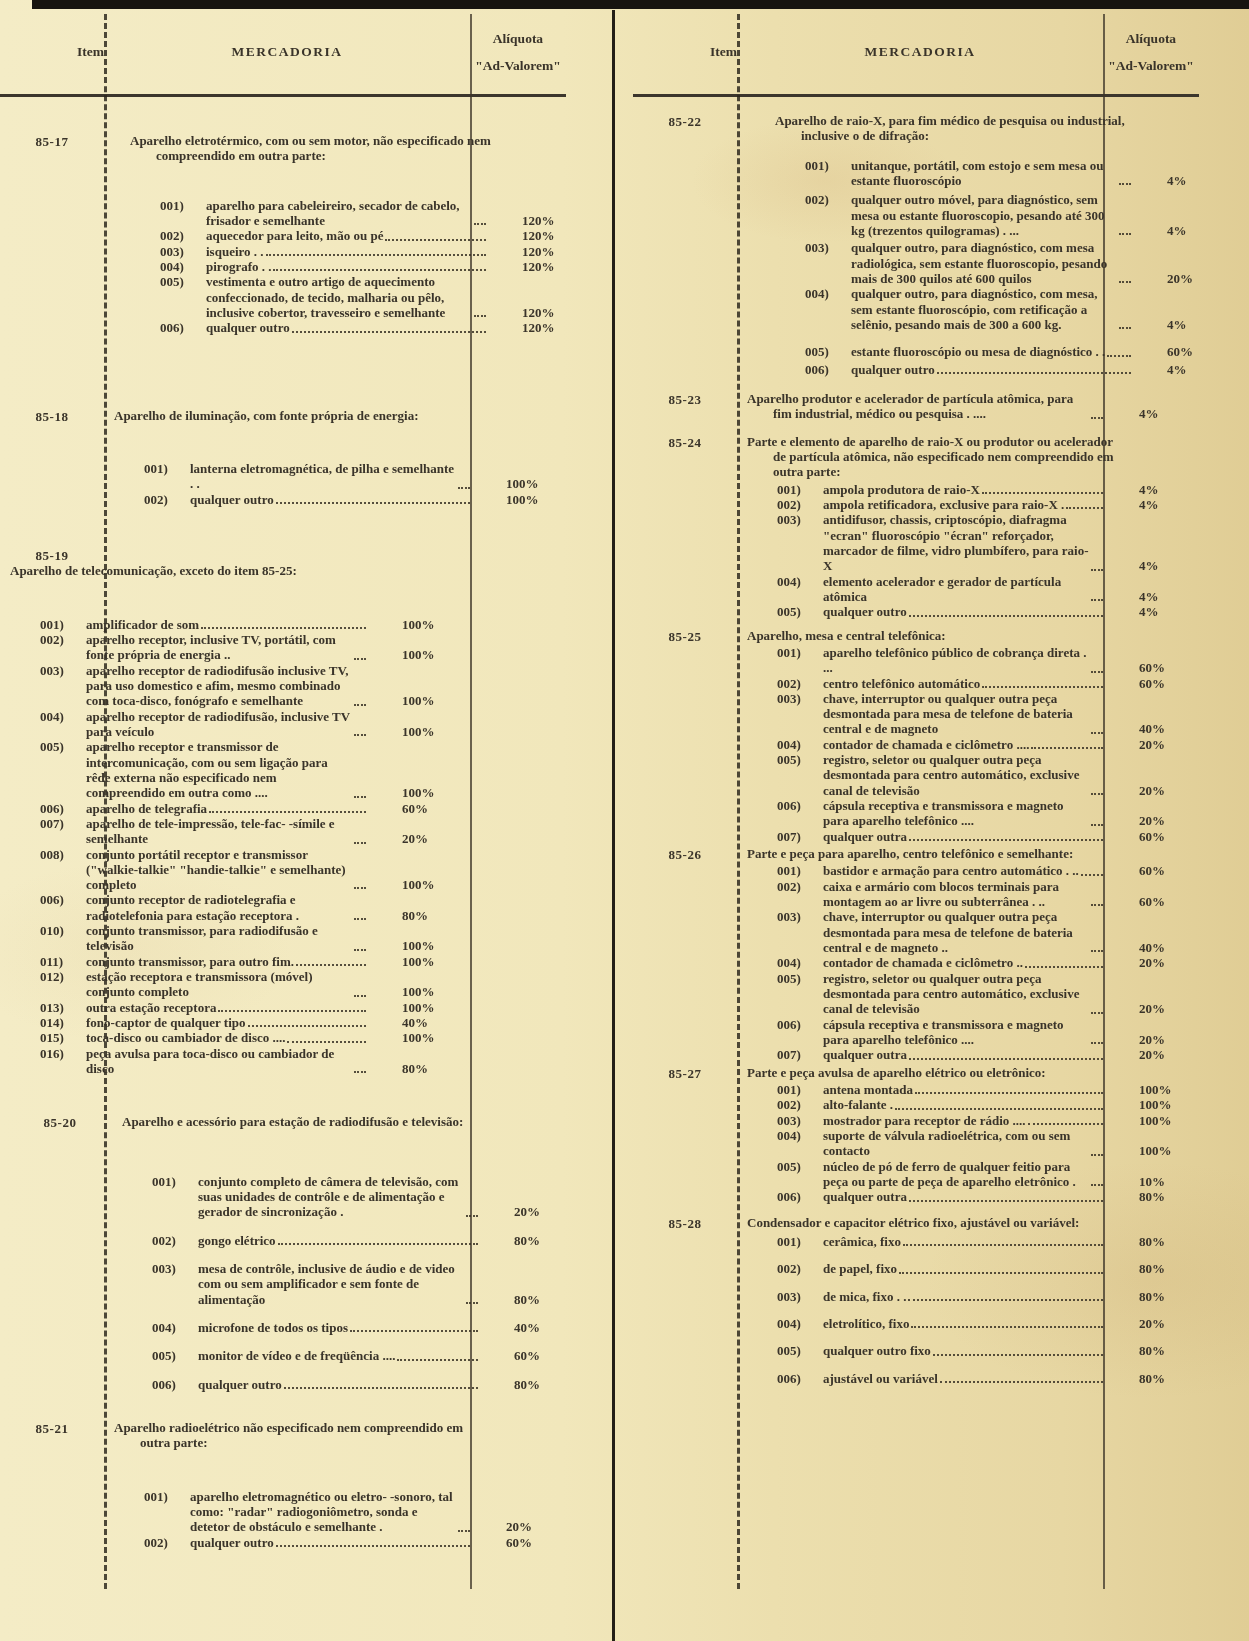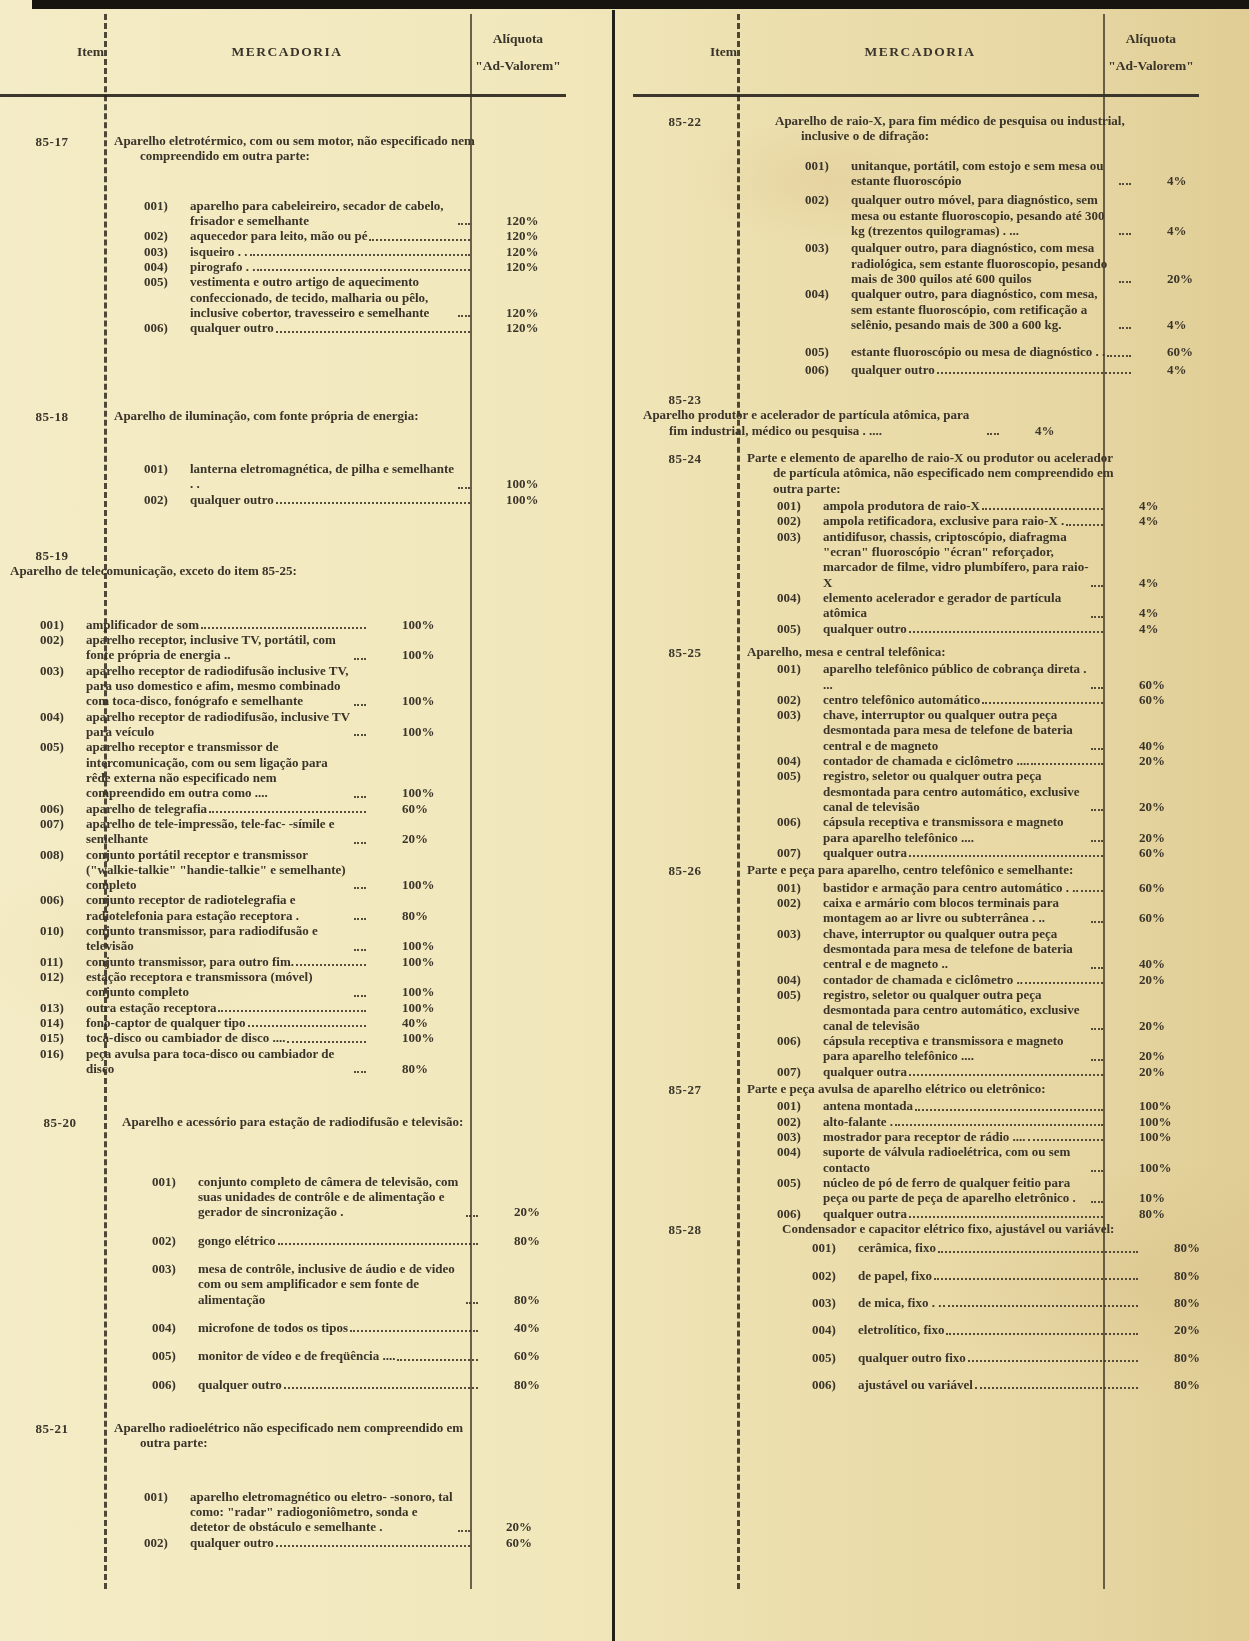--- a/index.html
+++ b/index.html
@@ -56,21 +56,21 @@
       <div class="vline vline-rate"></div>
       <header class="half-header">
         <div class="hc hc-item">Item</div>
         <div class="hc hc-merc">MERCADORIA</div>
         <div class="hc hc-aliq">
           <div>Alíquota</div>
           <div>"Ad-Valorem"</div>
         </div>
       </header>
       <div class="content">
-          <div class="section" style="margin-top: 36px;">
+          <div class="section" style="margin-top: 36px; gap: 16px;">
             <div class="item-col">85-17</div>
             <div class="body-col">
               <div class="row heading-row">
                 <div class="heading-text">Aparelho eletrotérmico, com ou sem motor, não especificado nem compreendido em outra parte:</div>
               </div>
               <div class="entries" style="margin-top: 34px;">
                 <div class="row entry">
                   <span class="code">001)</span>
                   <span class="desc">aparelho para cabeleireiro, secador de cabelo, frisador e semelhante</span>
                   <span class="leader"></span>
@@ -359,21 +359,21 @@
                 </div>
                 <div class="row entry" style="margin-top: 2px;">
                   <span class="code">006)</span>
                   <span class="desc">qualquer outro</span>
                   <span class="leader"></span>
                   <span class="rate">4%</span>
                 </div>
               </div>
             </div>
           </div>
-          <div class="section" style="margin-top: 14px; flex-direction: column;">
+          <div class="section" style="margin-top: 14px;">
             <div class="item-col">85-23</div>
             <div class="body-col">
               <div class="row heading-row">
                 <div class="heading-text">Aparelho produtor e acelerador de partícula atômica, para fim industrial, médico ou pesquisa . ....</div>
                 <span class="leader"></span>
                 <span class="rate">4%</span>
               </div>
             </div>
           </div>
           <div class="section" style="margin-top: 12px;">
@@ -559,21 +559,21 @@
                 </div>
                 <div class="row entry">
                   <span class="code">006)</span>
                   <span class="desc">qualquer outra</span>
                   <span class="leader"></span>
                   <span class="rate">80%</span>
                 </div>
               </div>
             </div>
           </div>
-          <div class="section" style=" gap: 35px;">
+          <div class="section" style="margin-top: 10px;">
             <div class="item-col">85-28</div>
             <div class="body-col">
               <div class="row heading-row">
                 <div class="heading-text">Condensador e capacitor elétrico fixo, ajustável ou variável:</div>
               </div>
               <div class="entries" style="margin-top: 4px;">
                 <div class="row entry">
                   <span class="code">001)</span>
                   <span class="desc">cerâmica, fixo</span>
                   <span class="leader"></span>

